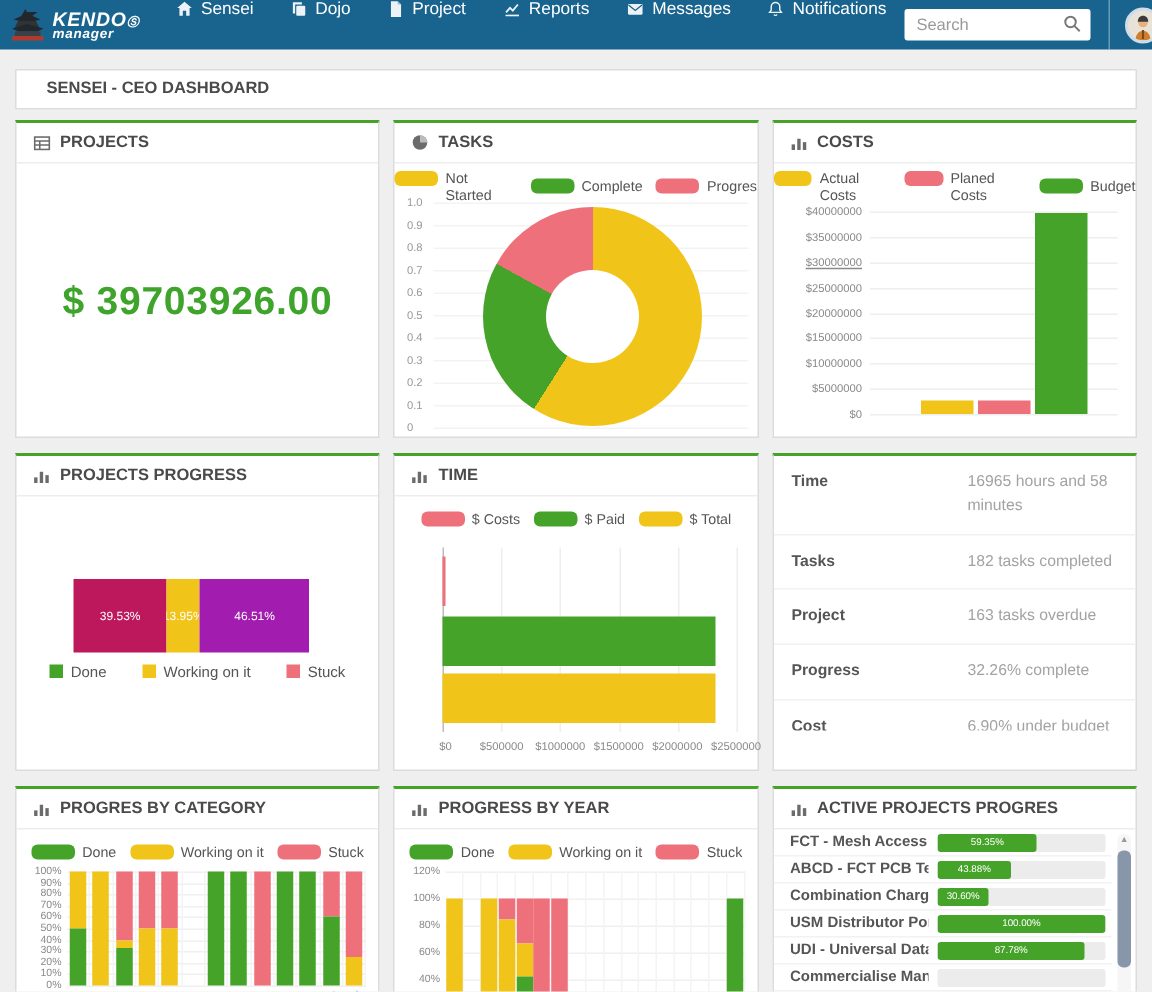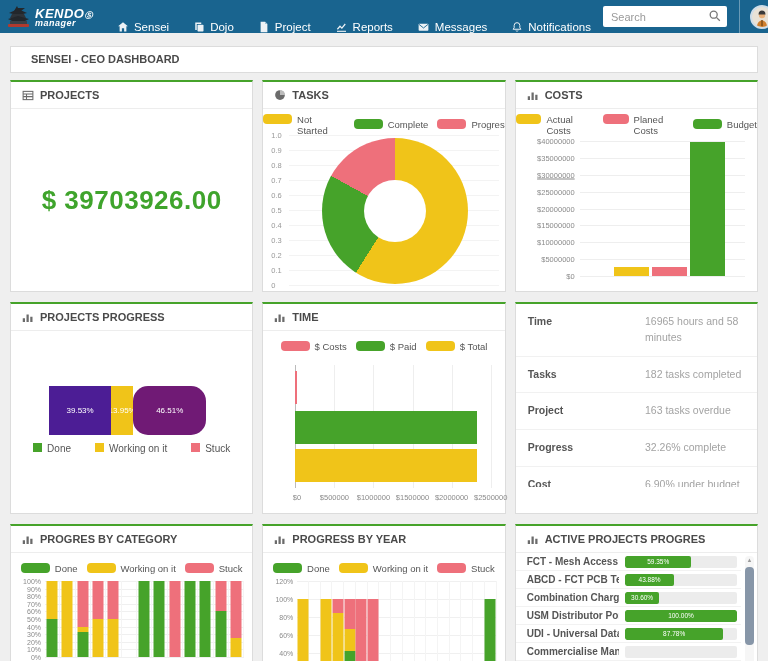--- a/index.html
+++ b/index.html
@@ -10,21 +10,21 @@
     font-family:"Liberation Sans", sans-serif;
     color:#4a4a4a;
   }
   
   .navbar { height:33px; background:#19648f; display:flex; align-items:stretch; color:#fff; }
   .logo { display:flex; align-items:center; gap:4px; padding:0 8px 0 5px; }
   .logo-text { line-height:.85; font-weight:bold; font-style:italic; letter-spacing:.5px; }
   .logo-top { font-size:13px; }
   .logo-bottom { font-size:9px; display:block; }
   .menu { display:flex; align-items:stretch; margin-left:4px; }
-  .menu-item { display:flex; align-items:flex-end; gap:5px; padding:0 12px; font-size:11.5px; cursor:pointer; }
+  .menu-item { display:flex; align-items:flex-start; gap:5px; padding:0 12px; font-size:11.5px; cursor:pointer; }
   .menu-item svg { opacity:.92; }
   .nav-right { margin-left:auto; display:flex; align-items:stretch; }
   .search-wrap { position:relative; align-self:center; margin-right:12px; }
   .search-wrap input {
     width:124px; height:21px; border:none; border-radius:2px;
     padding:0 24px 0 8px; font-size:11px; color:#333;
     font-family:"Liberation Sans", sans-serif;
   }
   .search-wrap input::placeholder { color:#9a9a9a; }
   .search-icon { position:absolute; right:5px; top:3px; color:#777; cursor:pointer; }
@@ -300,23 +300,23 @@
     <div class="panel-h">
       <svg width="12" height="11" viewBox="0 0 16 14" fill="currentColor">
           <rect x="1" y="8" width="3" height="5"></rect>
           <rect x="6" y="3" width="3" height="10"></rect>
           <rect x="11" y="6" width="3" height="7"></rect>
         </svg>
       <span>PROJECTS PROGRESS</span>
     </div>
     <div class="panel-b">
       <div class="pp-bar" id="pp-bar">
-          <div class="pp-seg" style="width: 39.53%; background: #4c1d95;">39.53%</div>
+          <div class="pp-seg" style="width: 39.53%; background: #be185d;">39.53%</div>
           <div class="pp-seg" style="width: 13.95%; background: rgb(240, 196, 25);">13.95%</div>
-          <div class="pp-seg" style="width: 46.51%; background: #701a75; border-radius: 15px;">46.51%</div>
+          <div class="pp-seg" style="width: 46.51%; background: #a21caf;">46.51%</div>
         </div>
       <div class="pp-legend" id="pp-legend">
           <div class="lg-item">
             <div class="sq" style="background: rgb(70, 163, 42); width: 9px; height: 9px;"></div>
             <div class="lg-lb">Done</div>
           </div>
           <div class="lg-item">
             <div class="sq" style="background: rgb(240, 196, 25); width: 9px; height: 9px;"></div>
             <div class="lg-lb">Working on it</div>
           </div>

